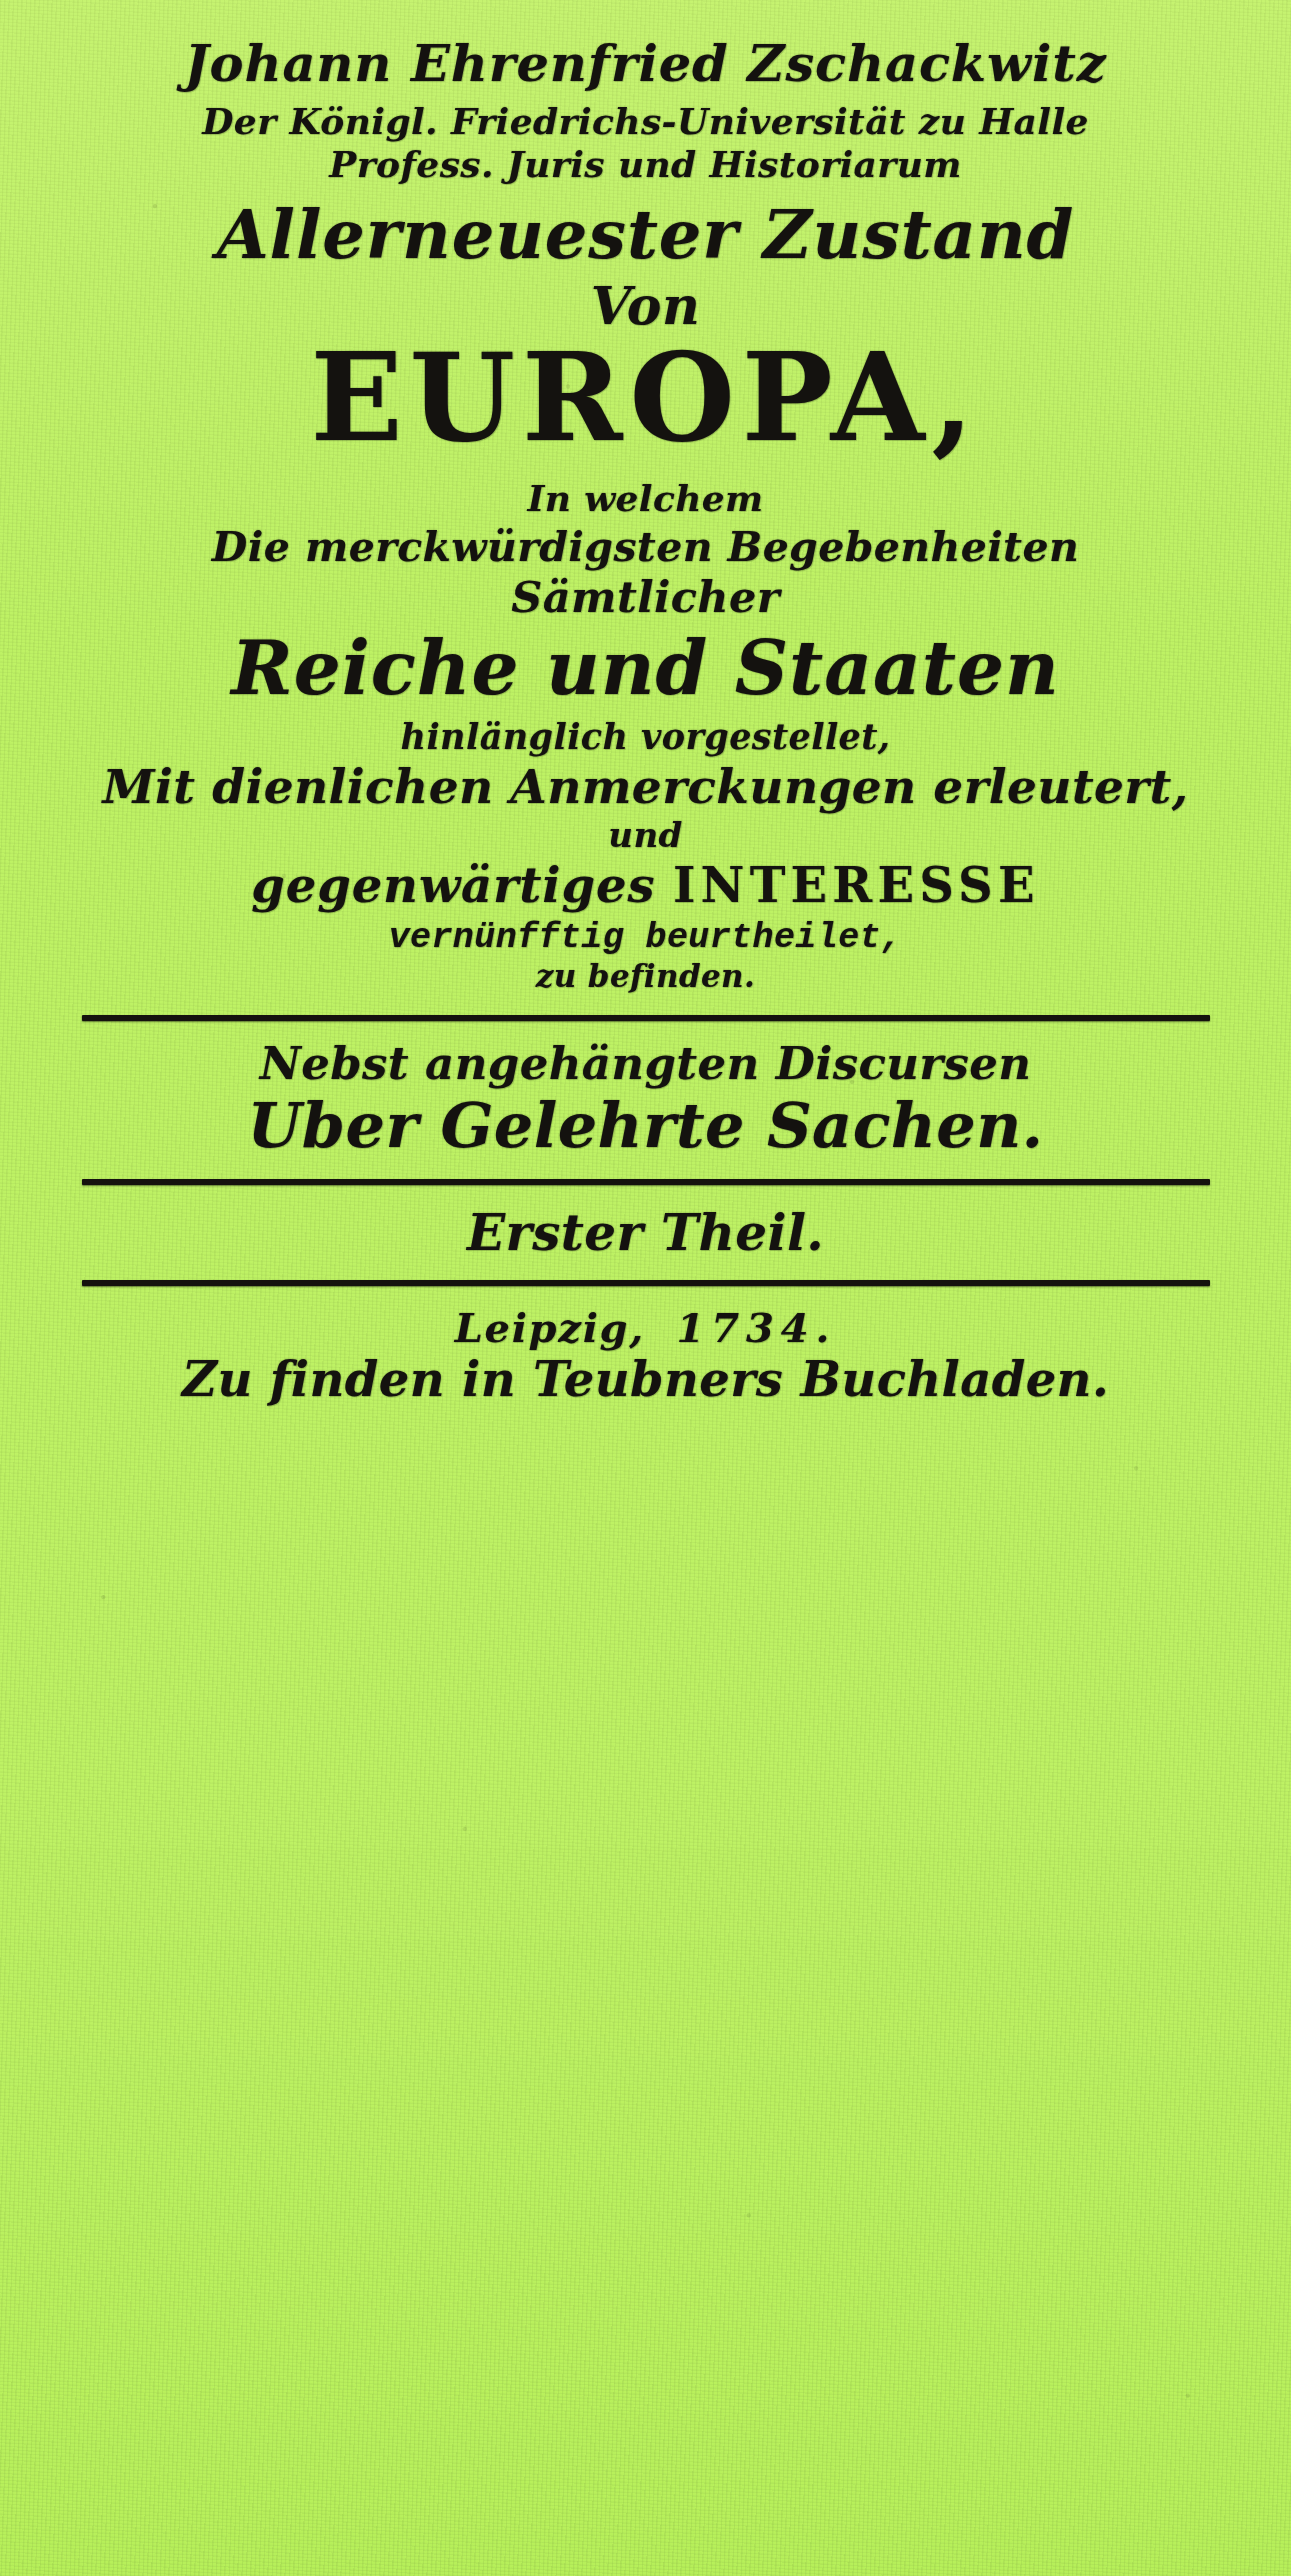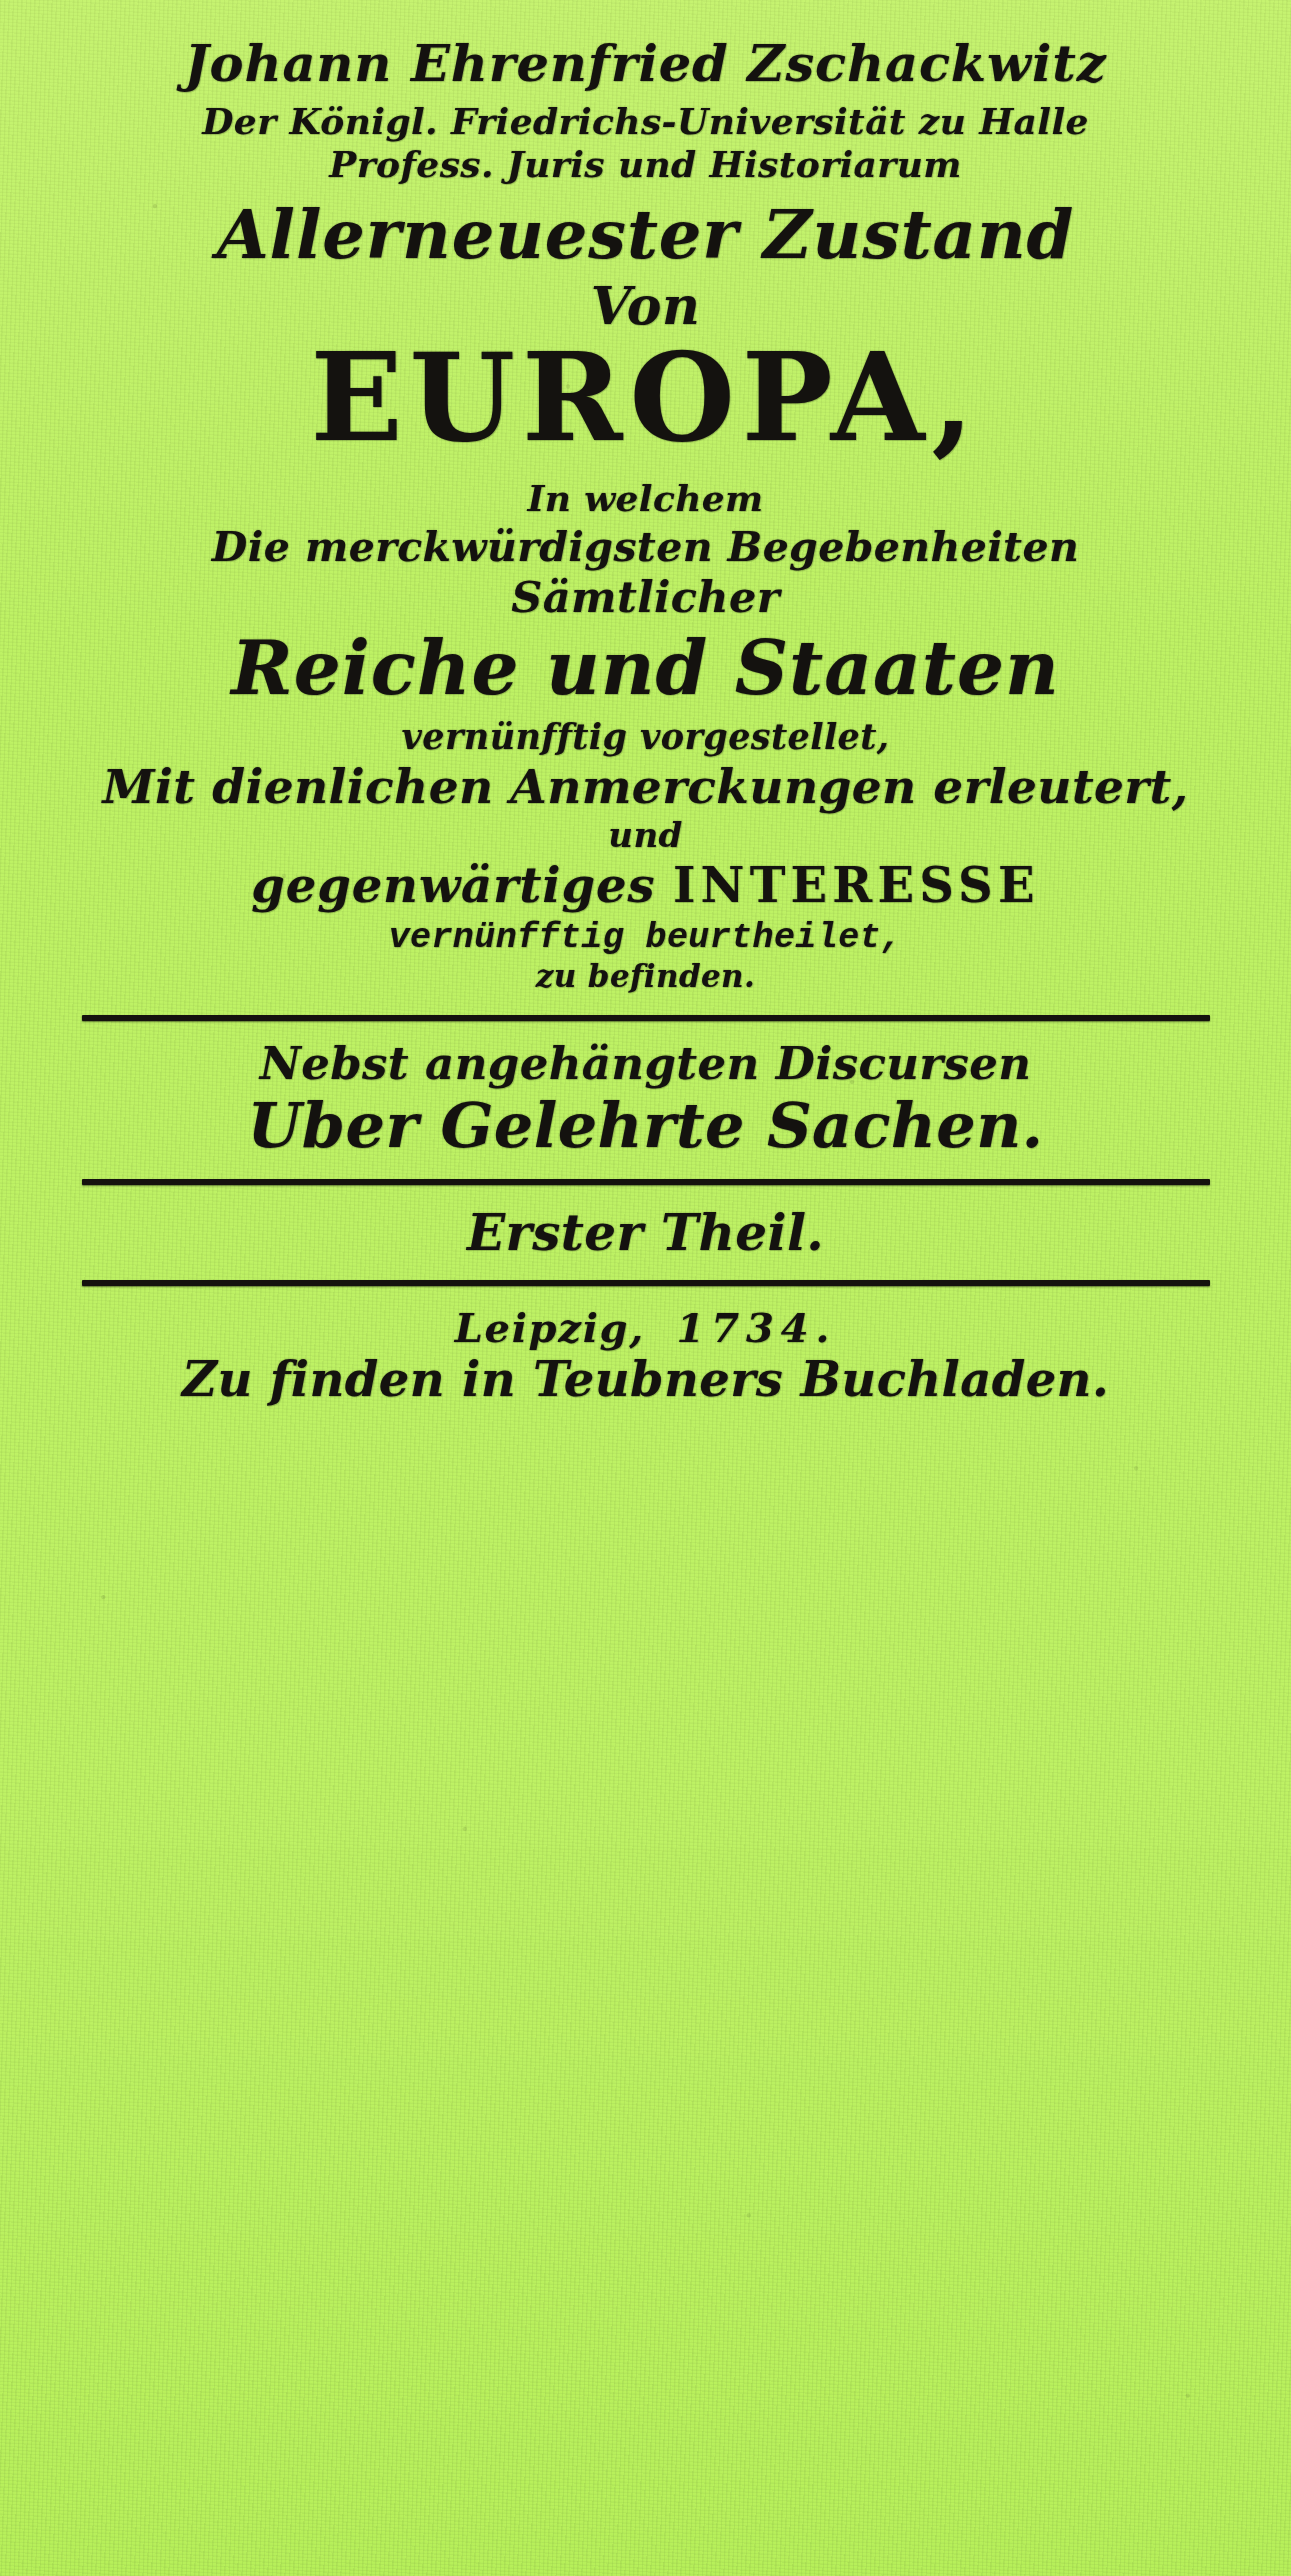--- a/index.html
+++ b/index.html
@@ -137,21 +137,21 @@
     <span class="ln europa">EUROPA,</span>
 
     <span class="ln fraktur inwelchem">In welchem</span>
 
     <span class="ln fraktur merck">Die merckwürdigsten Begebenheiten</span>
 
     <span class="ln fraktur samtlicher">Sämtlicher</span>
 
     <span class="ln fraktur reiche">Reiche und Staaten</span>
 
-    <span class="ln fraktur hinlang">vernünfftig vorgestellet,</span>
+    <span class="ln fraktur hinlang">hinlänglich vorgestellet,</span>
 
     <span class="ln fraktur mitdienl">Mit dienlichen Anmerckungen erleutert,</span>
 
     <span class="ln fraktur und">und</span>
 
 
     <span class="ln fraktur gegenw"><span>gegenwärtiges </span><span class="sp roman">INTERESSE</span></span>
 
     <span class="ln fraktur vernunft">vernünfftig beurtheilet,</span>
 

